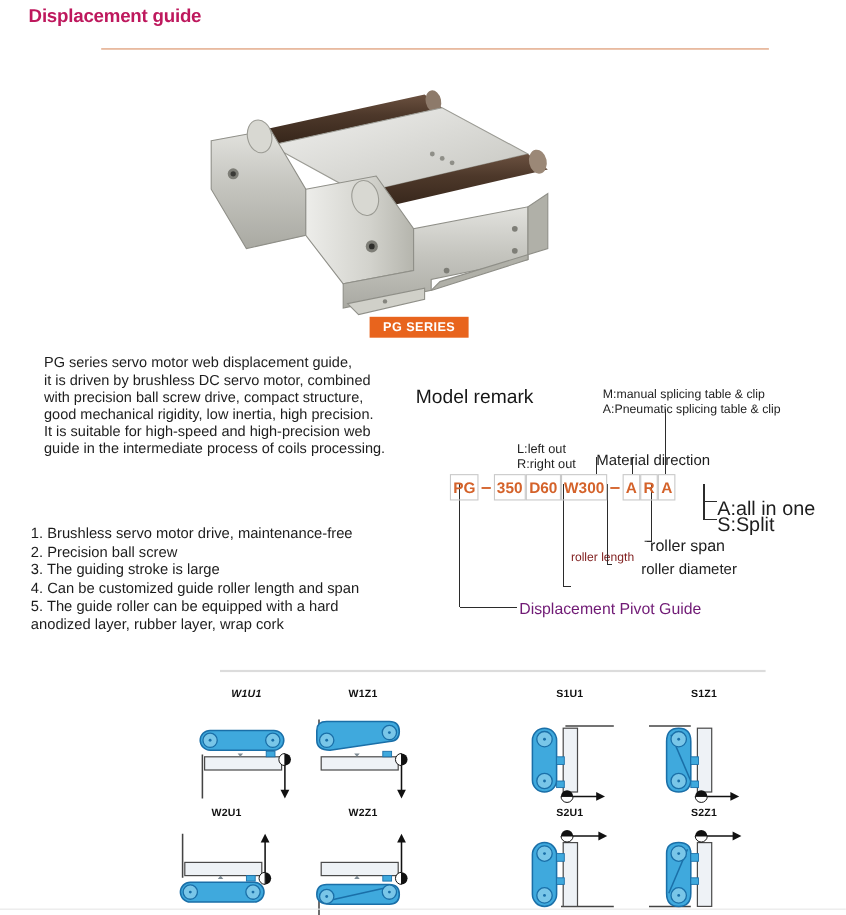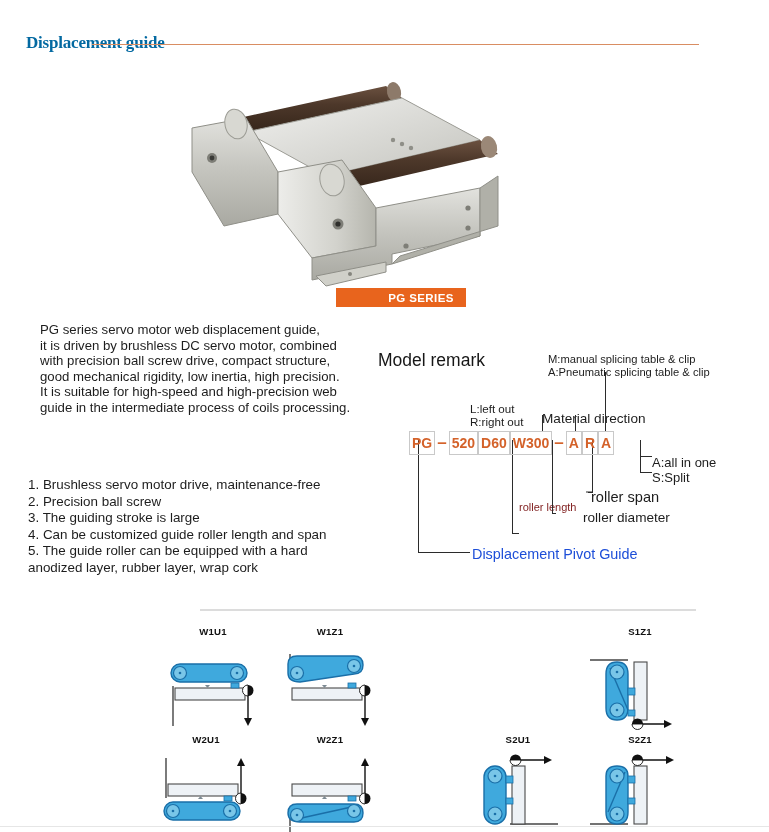--- a/index.html
+++ b/index.html
@@ -9,23 +9,23 @@
     font-family:"Liberation Sans", sans-serif;
     color:#1a1a1a;
     position:relative;
     overflow:hidden;
   }
   .page{position:absolute;inset:0;}
 
   
   .header{position:absolute;left:0;top:0;width:769px;height:52px;}
   .hdr-main{
-    position:absolute;left:26px;top:33px;
+    position:absolute;left:26px;top:5px;
     font-size:17px;font-weight:bold;letter-spacing:-0.2px;
-    color:#0369a1;white-space:nowrap;font-family:Liberation Serif, serif;
+    color:#be185d;white-space:nowrap;
   }
   .hdr-sub{
     position:absolute;left:205px;top:20px;
     font-size:14.5px;font-weight:bold;letter-spacing:-0.1px;
     color:#d4622a;white-space:nowrap;
   }
   .hdr-rule{
     position:absolute;left:92px;top:44px;width:607px;height:1px;
     background:#d98d62;
   }
@@ -33,21 +33,21 @@
   
   .photo{position:absolute;left:150px;top:68px;width:400px;height:220px;}
   .photo svg{display:block;}
 
   .badge{
     position:absolute;left:336px;top:288px;
     width:90px;height:19px;
     background:#e8641d;
     color:#fff;font-size:11.5px;font-weight:bold;
     letter-spacing:0.4px;
-    display:flex;align-items:center;justify-content:center;padding-left:40px;
+    display:flex;align-items:center;justify-content:center;
   }
 
   
   .desc{
     position:absolute;left:20px;top:322px;width:360px;
     font-size:13.2px;line-height:15.6px;color:#1d1d1d;
     white-space:pre-line;
     margin-left:20px;
   }
 
@@ -76,38 +76,38 @@
     position:absolute;left:470px;top:403px;
     font-size:11.6px;line-height:12.8px;color:#1d1d1d;
     white-space:pre-line;
   }
   .note-matdir{
     position:absolute;left:542px;top:411px;
     font-size:13.6px;color:#1d1d1d;white-space:nowrap;
   }
   .note-allsplit{
     position:absolute;left:652px;top:455px;
-    font-size:13px;line-height:15.4px;color:#1d1d1d;
+    font-size:18px;line-height:15.4px;color:#1d1d1d;
     white-space:pre-line;
   }
   .lbl-rollerspan{
     position:absolute;left:591px;top:489px;
     font-size:14.6px;color:#1d1d1d;white-space:nowrap;text-align:right;
   }
   .lbl-rollerdia{
     position:absolute;left:556px;top:510px;
     font-size:13.6px;color:#1d1d1d;white-space:nowrap;margin-left:27px;
   }
   .lbl-rollerlen{
     position:absolute;left:519px;top:501px;
     font-size:11px;color:#7f1d1d;white-space:nowrap;
   }
   .lbl-pivot{
     position:absolute;left:472px;top:546px;
-    font-size:14.4px;color:#1d4ed8;white-space:nowrap;
+    font-size:14.4px;color:#701a75;white-space:nowrap;
   }
 
   
   .code-row{
     position:absolute;left:409px;top:431px;
     display:flex;align-items:center;
   }
   .code-box{
     border:1px solid #c9c9c9;
     color:#d4622a;
@@ -276,34 +276,34 @@
     </g>
     <g stroke="#2b2b2b" stroke-width="1" fill="none">
       <path d="M192,152 L186,152"></path>
       <path d="M152,173 L152,173"></path>
     </g>
   </svg>
 
   <div class="code-row">
     <span class="code-box">PG</span>
     <span class="code-dash">–</span>
-    <span class="code-box">520</span>
+    <span class="code-box">350</span>
     <span class="code-box">D60</span>
     <span class="code-box">W300</span>
     <span class="code-dash">–</span>
     <span class="code-box">A</span>
     <span class="code-box">R</span>
     <span class="code-box">A</span>
   </div>
 
   <div class="divider"></div>
 
   <div class="diagrams">
 
-    <div class="cell" style="left:153px;top:10px;">
+    <div class="cell" style="left:164px;top:10px;font-style:italic;">
       <div class="cell-label">W1U1</div>
       <svg width="120" height="92" viewBox="0 0 120 92">
         <path d="M20,48 L20,88" stroke="#444" stroke-width="1.4" fill="none"></path>
         <rect x="18" y="26" width="76" height="18" rx="9" fill="#3fa9dd" stroke="#1a6fa8" stroke-width="1.4"></rect>
         <circle cx="27" cy="35" r="6.5" fill="#79c6e8" stroke="#1a6fa8" stroke-width="1.2"></circle>
         <circle cx="84" cy="35" r="6.5" fill="#79c6e8" stroke="#1a6fa8" stroke-width="1.2"></circle>
         <circle cx="27" cy="35" r="1.3" fill="#1a6fa8"></circle>
           <circle cx="84" cy="35" r="1.3" fill="#1a6fa8"></circle>
         <rect x="22" y="50" width="70" height="12" fill="#eef2f6" stroke="#4a4a4a" stroke-width="1.1"></rect>
         <path d="M52,47 L57,47 L54.5,50 Z" fill="#7d8a93"></path>
@@ -327,20 +327,38 @@
         <rect x="22" y="50" width="70" height="12" fill="#eef2f6" stroke="#4a4a4a" stroke-width="1.1"></rect>
         <path d="M52,47 L57,47 L54.5,50 Z" fill="#7d8a93"></path>
         <rect x="78" y="45" width="8" height="5" fill="#3fa9dd" stroke="#1a6fa8" stroke-width="0.8"></rect>
         <path d="M95,48 L95,84" stroke="#111" stroke-width="1.4" fill="none"></path>
         <path d="M95,80 l-4,0 l4,8 l4,-8 z" fill="#111"></path>
         <path d="M95,47 a5.5,5.5 0 0,1 0,11 z" fill="#111"></path>
         <path d="M95,47 a5.5,5.5 0 0,0 0,11 z" fill="#fff" stroke="#111" stroke-width="0.9"></path>
       </svg>
     </div>
 
+    <div class="cell" style="left:458px;top:10px;">
+      <div class="cell-label">S1U1</div>
+      <svg width="120" height="92" viewBox="0 0 120 92">
+        <path d="M56,22 L100,22" stroke="#444" stroke-width="1.4" fill="none"></path>
+        <rect x="26" y="24" width="22" height="58" rx="11" fill="#3fa9dd" stroke="#1a6fa8" stroke-width="1.4"></rect>
+        <circle cx="37" cy="34" r="7" fill="#79c6e8" stroke="#1a6fa8" stroke-width="1.2"></circle>
+        <circle cx="37" cy="72" r="7" fill="#79c6e8" stroke="#1a6fa8" stroke-width="1.2"></circle>
+        <circle cx="37" cy="34" r="1.3" fill="#1a6fa8"></circle>
+          <circle cx="37" cy="72" r="1.3" fill="#1a6fa8"></circle>
+        <rect x="54" y="24" width="13" height="58" fill="#eef2f6" stroke="#4a4a4a" stroke-width="1.1"></rect>
+        <rect x="48" y="50" width="7" height="7" fill="#3fa9dd" stroke="#1a6fa8" stroke-width="0.8"></rect>
+        <rect x="48" y="72" width="7" height="6" fill="#3fa9dd" stroke="#1a6fa8" stroke-width="0.8"></rect>
+        <path d="M52,86 L88,86" stroke="#111" stroke-width="1.4" fill="none"></path>
+        <path d="M84,86 l0,-4 l8,4 l-8,4 z" fill="#111"></path>
+        <path d="M52,86 a5.5,5.5 0 0,1 11,0 z" fill="#111"></path>
+        <path d="M52,86 a5.5,5.5 0 0,0 11,0 z" fill="#fff" stroke="#111" stroke-width="0.9"></path>
+      </svg>
+    </div>
 
     <div class="cell" style="left:580px;top:10px;">
       <div class="cell-label">S1Z1</div>
       <svg width="120" height="92" viewBox="0 0 120 92">
         <path d="M10,22 L48,22" stroke="#444" stroke-width="1.4" fill="none"></path>
         <path d="M26,36 Q26,24 37,24 Q48,24 48,36 L48,70 Q48,82 37,82 Q26,82 26,70 Z" fill="#3fa9dd" stroke="#1a6fa8" stroke-width="1.4"></path>
         <path d="M30,30 L48,72" stroke="#1a6fa8" stroke-width="1.4" fill="none"></path>
         <circle cx="37" cy="34" r="7" fill="#79c6e8" stroke="#1a6fa8" stroke-width="1.2"></circle>
         <circle cx="37" cy="72" r="7" fill="#79c6e8" stroke="#1a6fa8" stroke-width="1.2"></circle>
         <circle cx="37" cy="34" r="1.3" fill="#1a6fa8"></circle>

